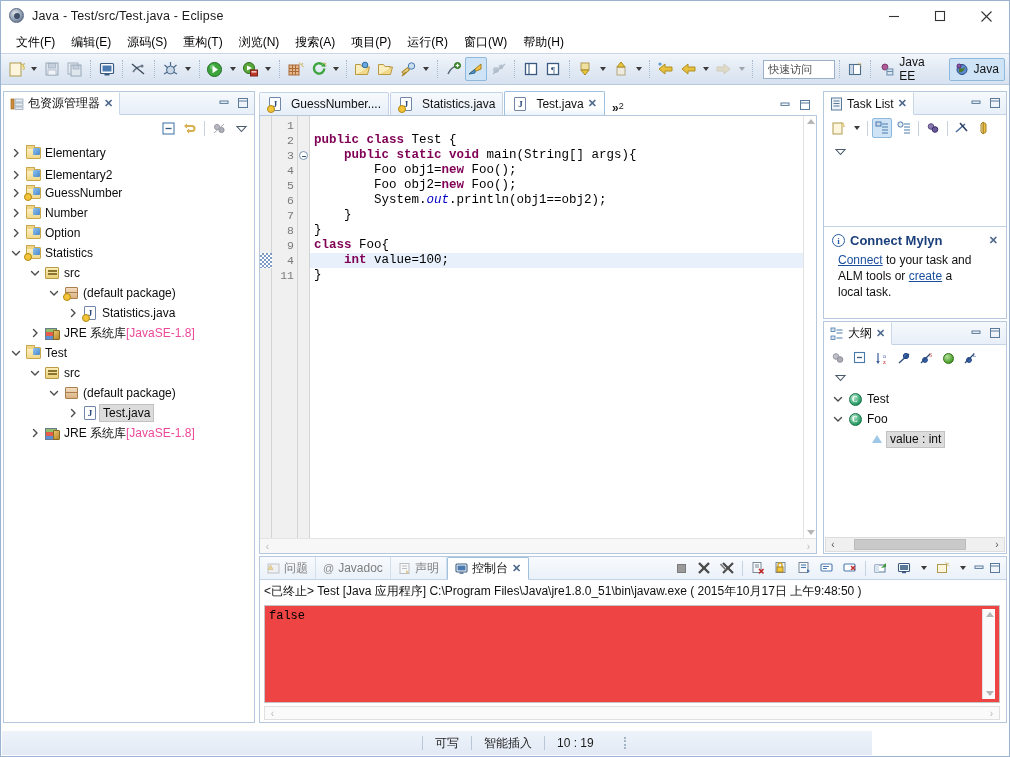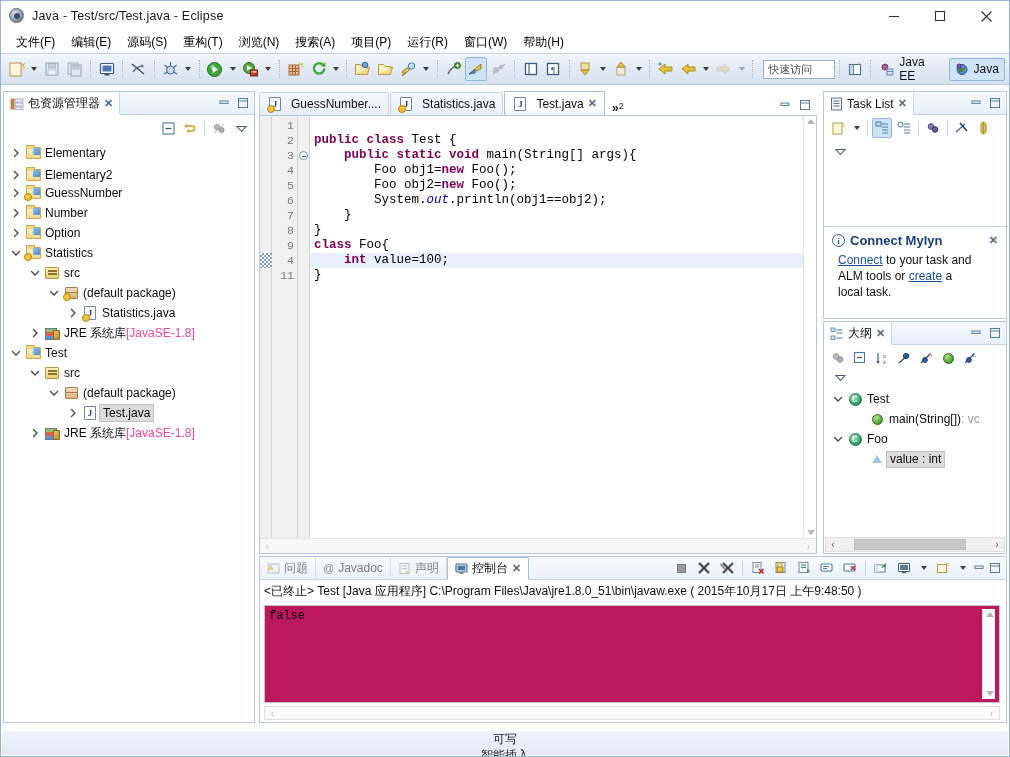--- a/index.html
+++ b/index.html
@@ -482,21 +482,21 @@
   .console-head {
     font-size: 12px; color: #111;
     padding: 3px 4px 2px 4px;
     white-space: nowrap;
   }
   .console-body {
     position: absolute;
     left: 4px; top: 48px;
     width: 736px; height: 98px;
     border: 1px solid #c5c5c5;
-    background: #be185d;
+    background: #ef4444;
     font-family: "Liberation Mono", monospace;
     font-size: 12px;
     color: #000;
     padding: 3px 4px;
     display: flex;
   }
   .console-text { flex: 1; }
   .console-vs {
     width: 13px;
     background: #fafafa;
@@ -509,27 +509,26 @@
     width: 736px; height: 14px;
     background: #fafafa;
     border: 1px solid #e0e0e0;
     display: flex; align-items: center;
   }
 
   
   .statusbar {
     position: absolute;
     left: 1px; bottom: 1px;
-    width: 1006px; height: 24px;
+    width: 870px; height: 24px;
     background: linear-gradient(to bottom, #eef3fa 0%, #e2eaf5 100%);
     display: flex;
     align-items: center;
     font-size: 12px;
     color: #1a1a1a;
-    flex-direction: column;
   }
   .sb-cell { padding: 0 12px; height: 16px; display:flex; align-items:center; }
   .sb-div { width: 1px; height: 14px; background: #b9c6d8; }
   .sb-grip {
     width: 2px; height: 12px;
     border-left: 2px dotted #a4b3c6;
     margin-left: 18px;
   }
 
   
@@ -1429,30 +1428,20 @@
                 <path fill="none" stroke="#4a4a4a" stroke-width="1.4" stroke-linecap="round" stroke-linejoin="round" d="M1.5 3.5 L5 7 L8.5 3.5"></path>
               </svg>
             </span>
             <span class="node-icon">
               <span style="position: relative; display: inline-flex;">
                 <span class="cls-ic">C</span>
               </span>
             </span>
             <span class="ot-label">Test</span>
           </div>
-          <div class="ot-row" style="padding-left: 28px;">
-            <span class="twisty"></span>
-            <span class="node-icon">
-              <span style="position: relative; display: inline-flex;">
-                <span class="green-circ"></span>
-              </span>
-            </span>
-            <span class="ot-label">main(String[])</span>
-            <span class="ot-dim"> : vc</span>
-          </div>
           <div class="ot-row" style="padding-left: 6px;">
             <span class="twisty">
               <svg width="10" height="10" viewBox="0 0 10 10">
                 <path fill="none" stroke="#4a4a4a" stroke-width="1.4" stroke-linecap="round" stroke-linejoin="round" d="M1.5 3.5 L5 7 L8.5 3.5"></path>
               </svg>
             </span>
             <span class="node-icon">
               <span style="position: relative; display: inline-flex;">
                 <span class="cls-ic">C</span>
               </span>

